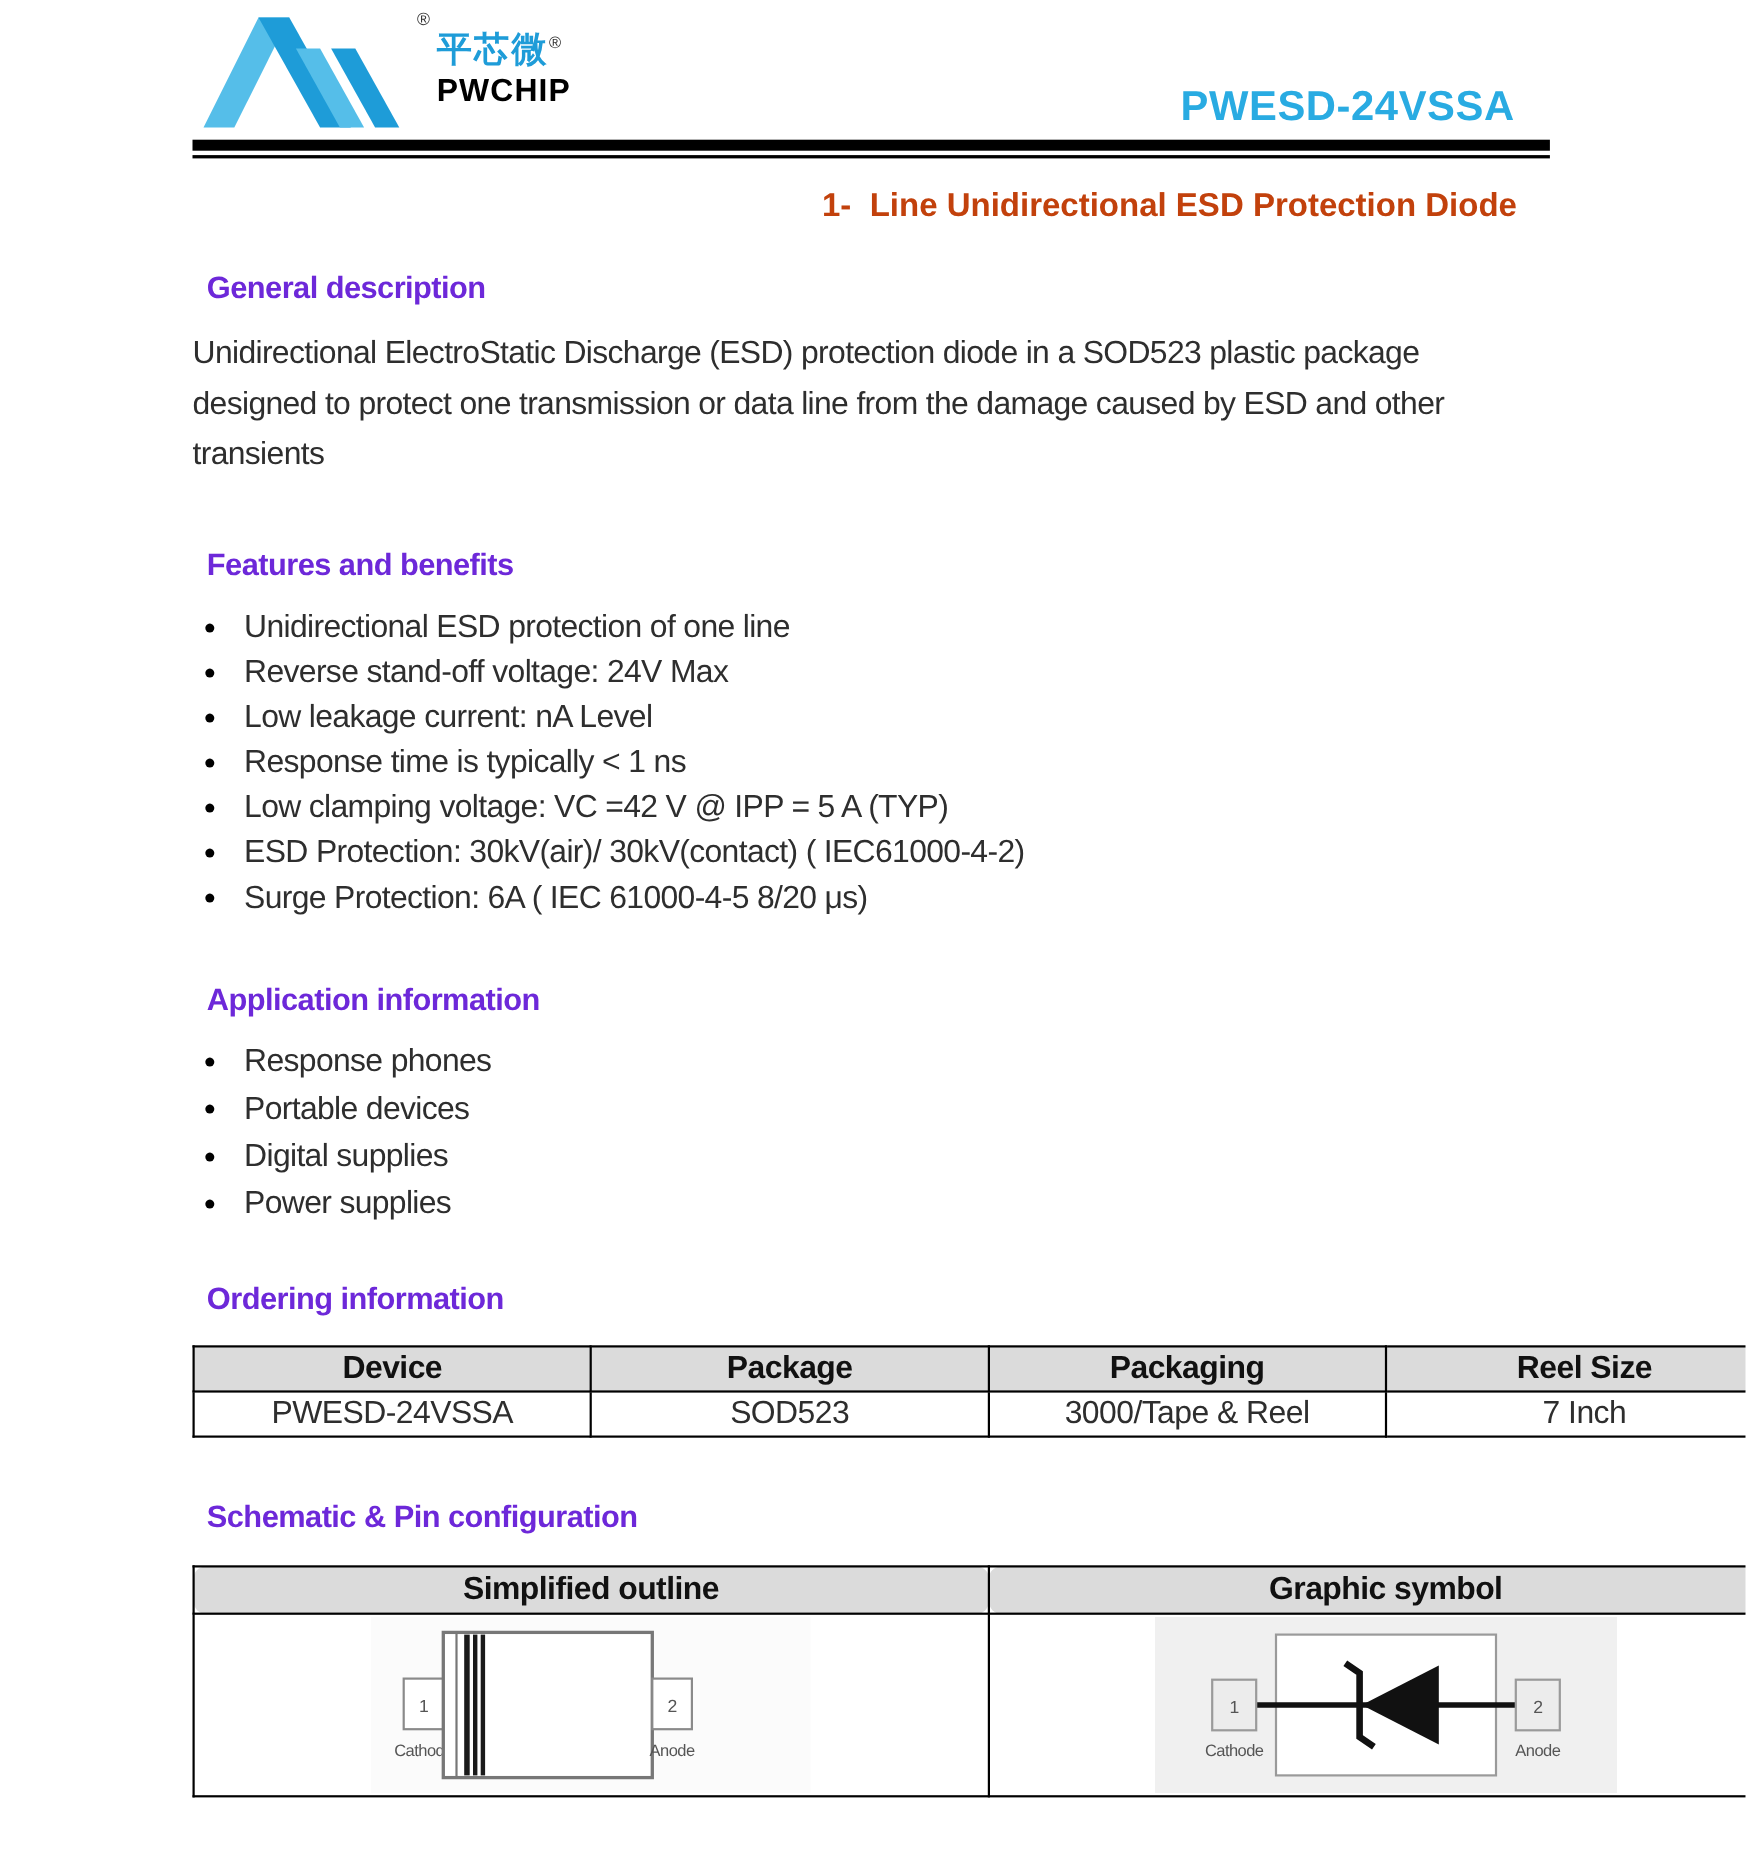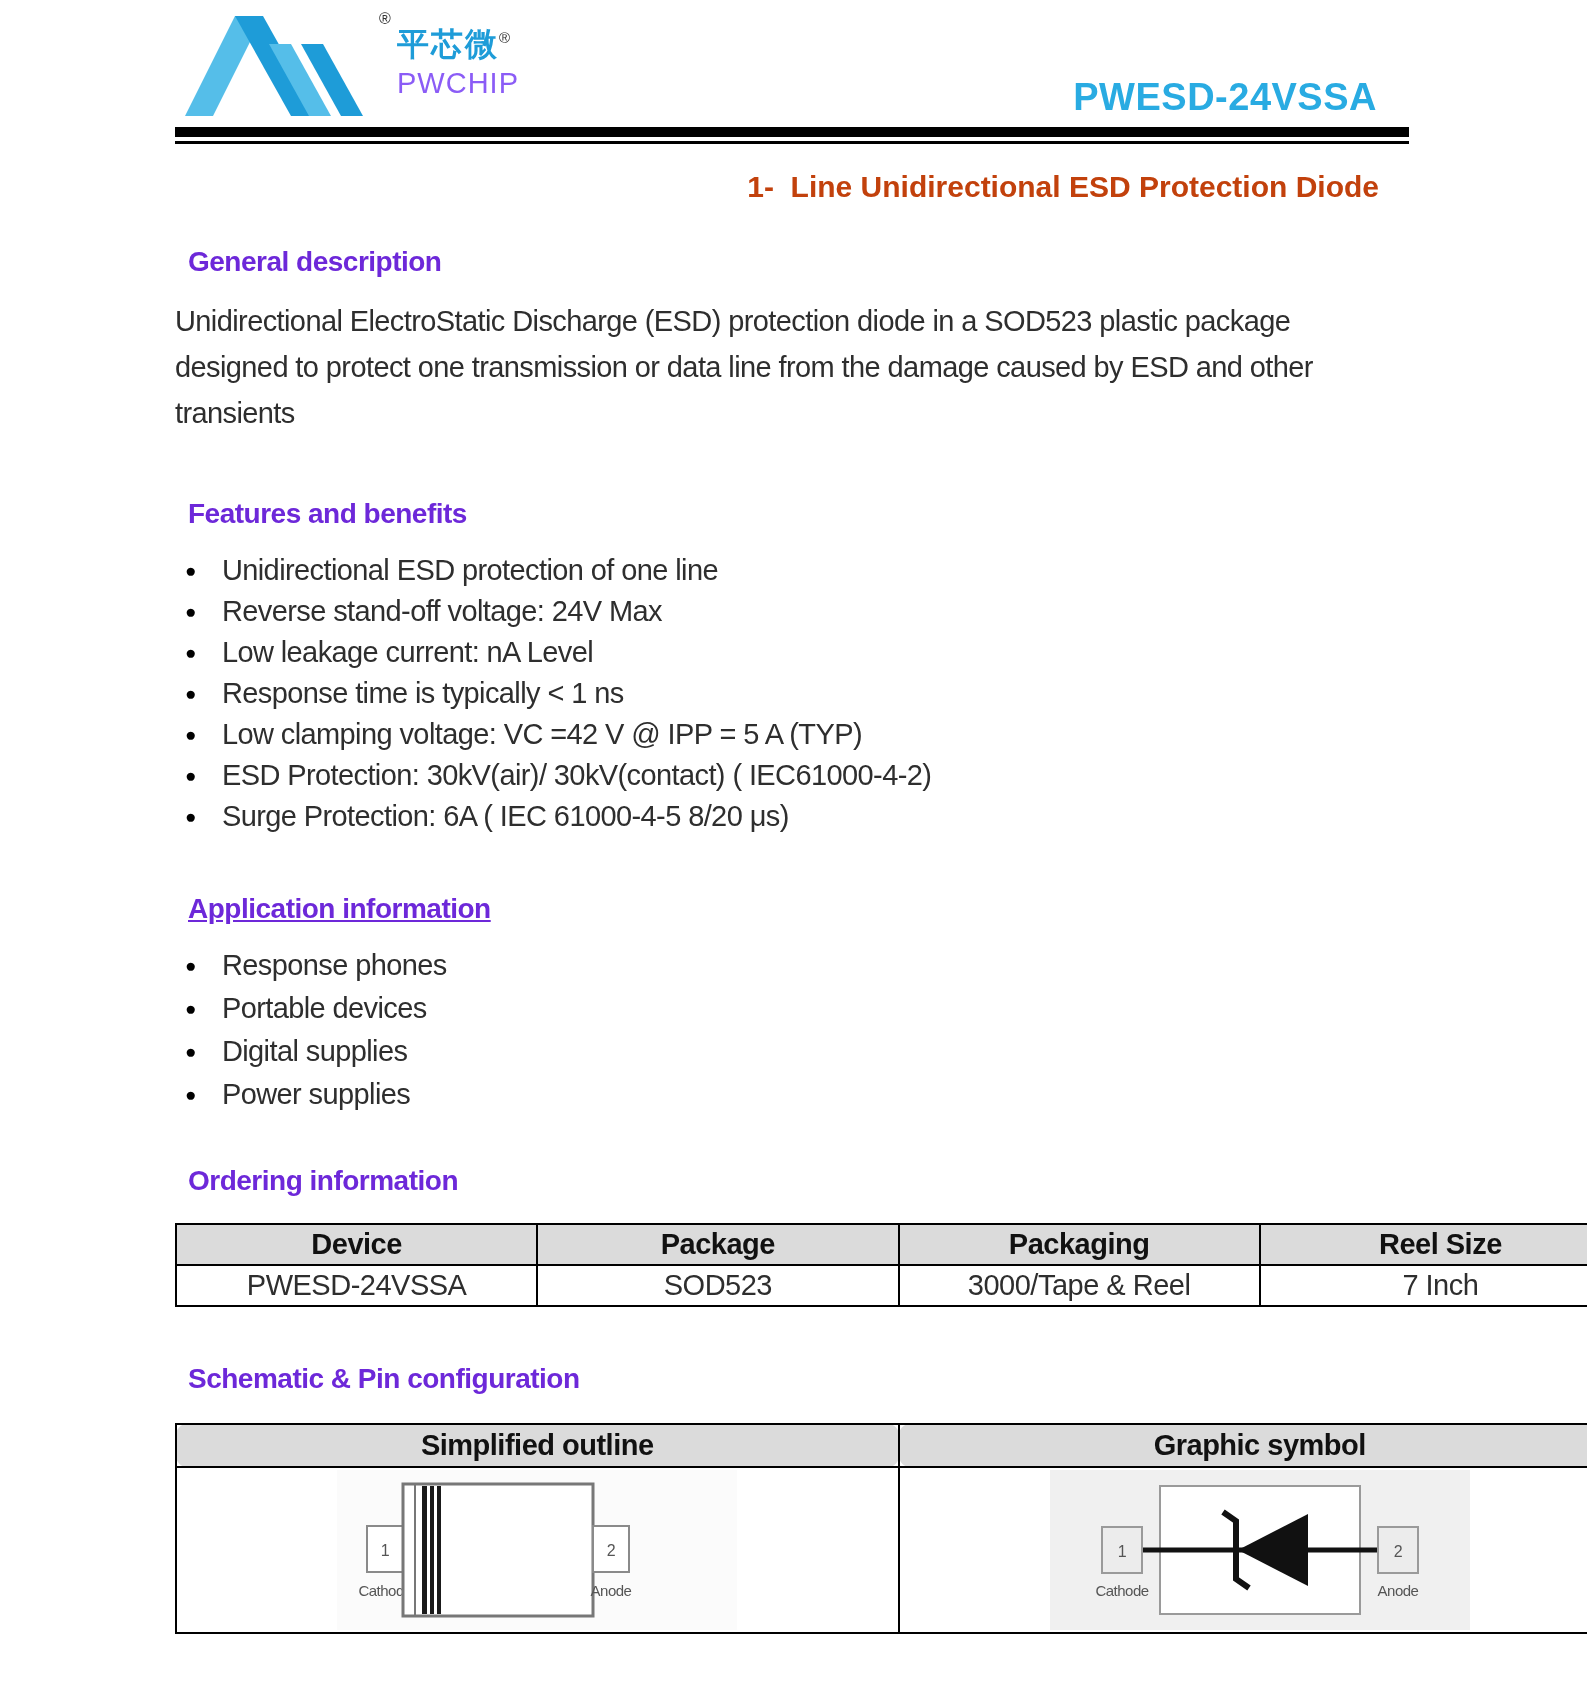--- a/index.html
+++ b/index.html
@@ -13,21 +13,21 @@
     overflow:hidden;
   }
   .content { padding:0 178px 0 175px; }
 
   
   .header { position:relative; height:127px; }
   .logo { position:absolute; left:8px; top:6px; display:flex; align-items:flex-start; }
   .logo-mark { display:block; }
   .logo-text { margin-left:14px; margin-top:22px; line-height:1.05; }
   .logo-cn { font-size:32px; color:#1E9CD8; font-weight:bold; letter-spacing:2px; }
-  .logo-en { font-size:29px; color:#8b5cf6; font-weight:normal; letter-spacing:1px; margin-top:6px; }
+  .logo-en { font-size:29px; color:#000000; font-weight:bold; letter-spacing:1px; margin-top:6px; }
   .reg { font-size:15px; color:#333; vertical-align:super; font-weight:normal; }
   .reg-mark-float { position:absolute; left:196px; top:4px; font-size:16px; color:#333; }
   .part-no {
     position:absolute; right:32px; bottom:8px;
     font-size:38px; font-weight:bold; color:#29ABE2; letter-spacing:0.5px;
   }
   .rule-thick { height:10px; background:#000; }
   .rule-thin  { height:3px;  background:#000; margin-top:4px; }
 
   
@@ -35,21 +35,21 @@
     margin-top:26px;
     text-align:right; padding-right:30px;
     font-size:30px; font-weight:bold; color:#c2410c;
     white-space:pre-wrap;
   }
 
   
   .h2 { font-size:28px; font-weight:bold; color:#6d28d9; letter-spacing:-0.5px;margin-left:13px; }
   .h2.general      { margin-top:42px; }
   .h2.features     { margin-top:62px; }
-  .h2.applications { margin-top:52px;text-decoration:underline; }
+  .h2.applications { margin-top:52px; }
   .h2.ordering     { margin-top:44px; }
   .h2.schematic    { margin-top:56px; }
 
   .body-text {
     margin-top:20px;
     font-size:29px; line-height:46px; letter-spacing:-0.6px;
     color:#2e2e2e; max-width:1240px;
   }
 
   ul.dotlist { list-style:none; margin-top:24px; }

